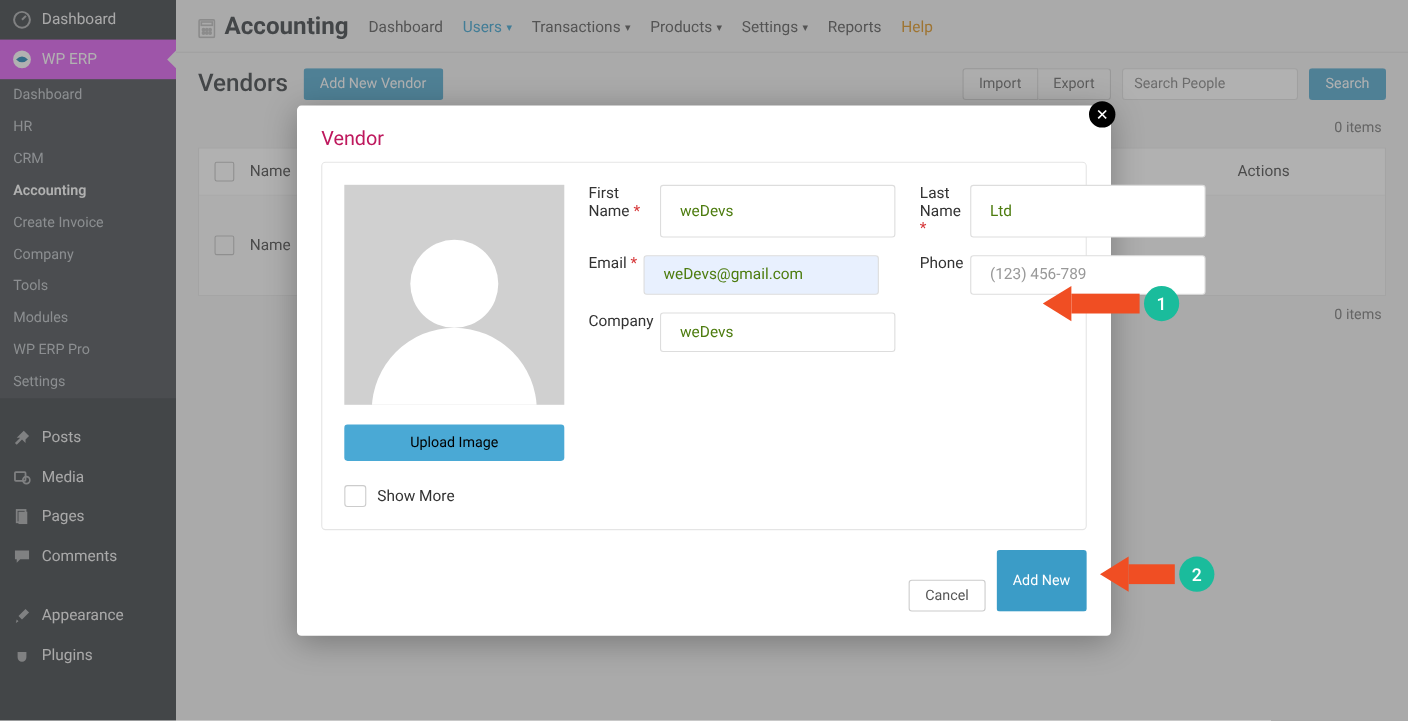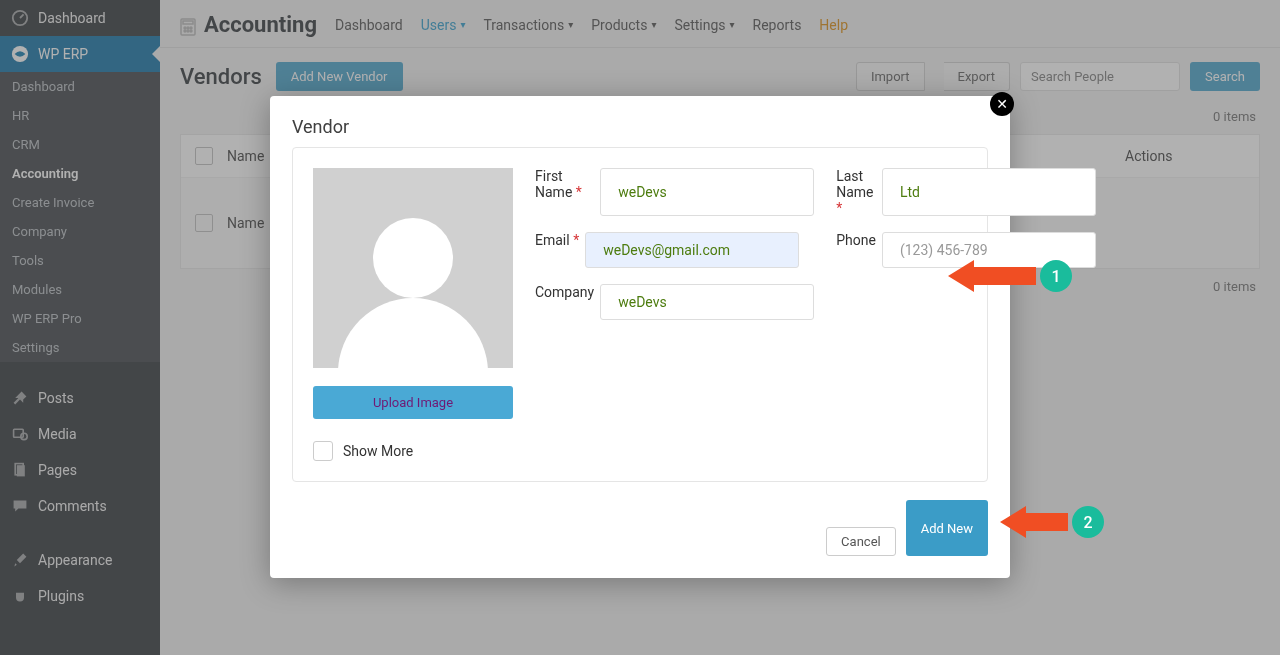--- a/index.html
+++ b/index.html
@@ -2,21 +2,21 @@
 <html><head>
 <meta charset="utf-8">
 <style>
 * { box-sizing: border-box; margin: 0; padding: 0; font-family: -apple-system, BlinkMacSystemFont, "Segoe UI", Roboto, sans-serif; }
 body { width: 1280px; height: 655px; overflow: hidden; background: #f1f1f1; position: relative; }
 
 
 .sidebar { position: absolute; left: 0; top: 0; width: 160px; height: 655px; background: #23282d; color: #eee; font-size: 14px; }
 .sidebar-item { display: flex; align-items: center; padding: 8px 10px; cursor: pointer; color: #eee; }
 .sidebar-item.top { font-weight: 400; }
-.sidebar-item.active-parent { background: #0369a1; color: #fff; position: relative; }
+.sidebar-item.active-parent { background: #d946ef; color: #fff; position: relative; }
 .sidebar-item.active-parent::after { content: ""; position: absolute; right: 0; top: 50%; transform: translateY(-50%); width: 0; height: 0; border-top: 8px solid transparent; border-bottom: 8px solid transparent; border-right: 8px solid #f1f1f1; }
 .sidebar-icon { width: 20px; height: 20px; margin-right: 8px; display: inline-flex; align-items: center; justify-content: center; opacity: 0.6; }
 .sidebar-item.active-parent .sidebar-icon { opacity: 1; }
 .sub-items { background: #32373c; }
 .sub-item { padding: 7px 12px; font-size: 13px; color: #b4b9be; cursor: pointer; }
 .sub-item.current { color: #fff; font-weight: 600; }
 .sidebar-sep { height: 18px; }
 
 
 .main { position: absolute; left: 160px; top: 0; right: 0; height: 655px; background: #f1f1f1; }
@@ -28,45 +28,45 @@
 .topnav-item.help { color: #d98500; }
 .chev { font-size: 10px; }
 
 .page-head { display: flex; align-items: center; padding: 14px 20px; gap: 14px; }
 .page-title { font-size: 22px; font-weight: 500; color: #23282d; }
 .btn { padding: 6px 14px; border-radius: 3px; font-size: 13px; cursor: pointer; border: 1px solid transparent; }
 .btn-primary { background: #3b9cc7; color: #fff; }
 .btn-default { background: #fff; border: 1px solid #ccc; color: #555; margin-top: 27px; }
 .head-right { margin-left: auto; display: flex; align-items: center; gap: 10px; }
 .btn-group { display: flex; }
-.btn-group .btn { border: 1px solid #ccc; background: #f7f7f7; color: #555; border-radius: 0; margin-left: 19px; }
+.btn-group .btn { border: 1px solid #ccc; background: #f7f7f7; color: #555; border-radius: 0; }
 .btn-group .btn:first-child { border-radius: 3px 0 0 3px; }
 .btn-group .btn:last-child { border-radius: 0 3px 3px 0; border-left: none; }
 .search-input { padding: 6px 10px; border: 1px solid #ddd; border-radius: 3px; font-size: 13px; width: 160px; }
 .btn-search { background: #3b9cc7; color: #fff; border-radius: 3px; }
 .items-count { text-align: right; padding: 4px 24px; color: #666; font-size: 13px; }
 
 .table { margin: 6px 20px; background: #fff; border: 1px solid #e5e5e5; }
 .table-row { display: flex; align-items: center; padding: 12px 14px; border-bottom: 1px solid #eee; font-size: 14px; color: #333; }
 .table-row .cb { width: 18px; height: 18px; border: 1px solid #bbb; border-radius: 2px; margin-right: 14px; }
 .table-row .col { flex: 1; }
 
 
 .overlay { position: absolute; inset: 0; background: rgba(100,100,100,0.5); }
 
 
 .modal { position: absolute; left: 270px; top: 96px; width: 740px; background: #fff; border-radius: 4px; box-shadow: 0 5px 30px rgba(0,0,0,0.3); }
 .modal-close { position: absolute; right: -4px; top: -4px; width: 24px; height: 24px; background: #000; color: #fff; border-radius: 50%; display: flex; align-items: center; justify-content: center; cursor: pointer; font-size: 14px; }
-.modal-head { padding: 20px 22px 10px; font-size: 18px; color: #404040; }
+.modal-head { padding: 20px 22px 10px; font-size: 18px; color: #be185d; }
 .modal-body { margin: 0 22px 18px; border: 1px solid #e5e5e5; border-radius: 4px; padding: 20px; display: flex; gap: 22px; }
 .avatar-col { width: 200px; }
 .avatar { width: 200px; height: 200px; background: #d0d0d0; position: relative; overflow: hidden; }
 .avatar-head { position: absolute; width: 80px; height: 80px; background: #fff; border-radius: 50%; left: 60px; top: 50px; }
 .avatar-body { position: absolute; width: 150px; height: 110px; background: #fff; border-radius: 75px 75px 0 0; left: 25px; top: 130px; }
-.upload-btn { width: 100%; margin-top: 18px; background: #4aa9d5; color: #701a75; border: none; padding: 9px; border-radius: 3px; font-size: 13px; cursor: pointer; }
+.upload-btn { width: 100%; margin-top: 18px; background: #4aa9d5; color: #000000; border: none; padding: 9px; border-radius: 3px; font-size: 13px; cursor: pointer; }
 .show-more { margin-top: 22px; display: flex; align-items: center; gap: 10px; font-size: 14px; color: #333; }
 .show-more .cb { width: 20px; height: 20px; border: 1px solid #ccc; border-radius: 3px; }
 
 .fields { flex: 1; display: grid; grid-template-columns: 1fr 1fr; gap: 16px 22px; align-content: start; }
 .field { display: flex; flex-direction: row; gap: 6px; }
 .field.full { grid-column: span 1; }
 .field label { font-size: 14px; color: #333; }
 .req { color: #d63638; }
 .field input { padding: 9px 17px; border: 1px solid #ddd; border-radius: 3px; font-size: 14px; color: #4d7c0f; }
 .field input.autofill { background: #e8f0fe; }

